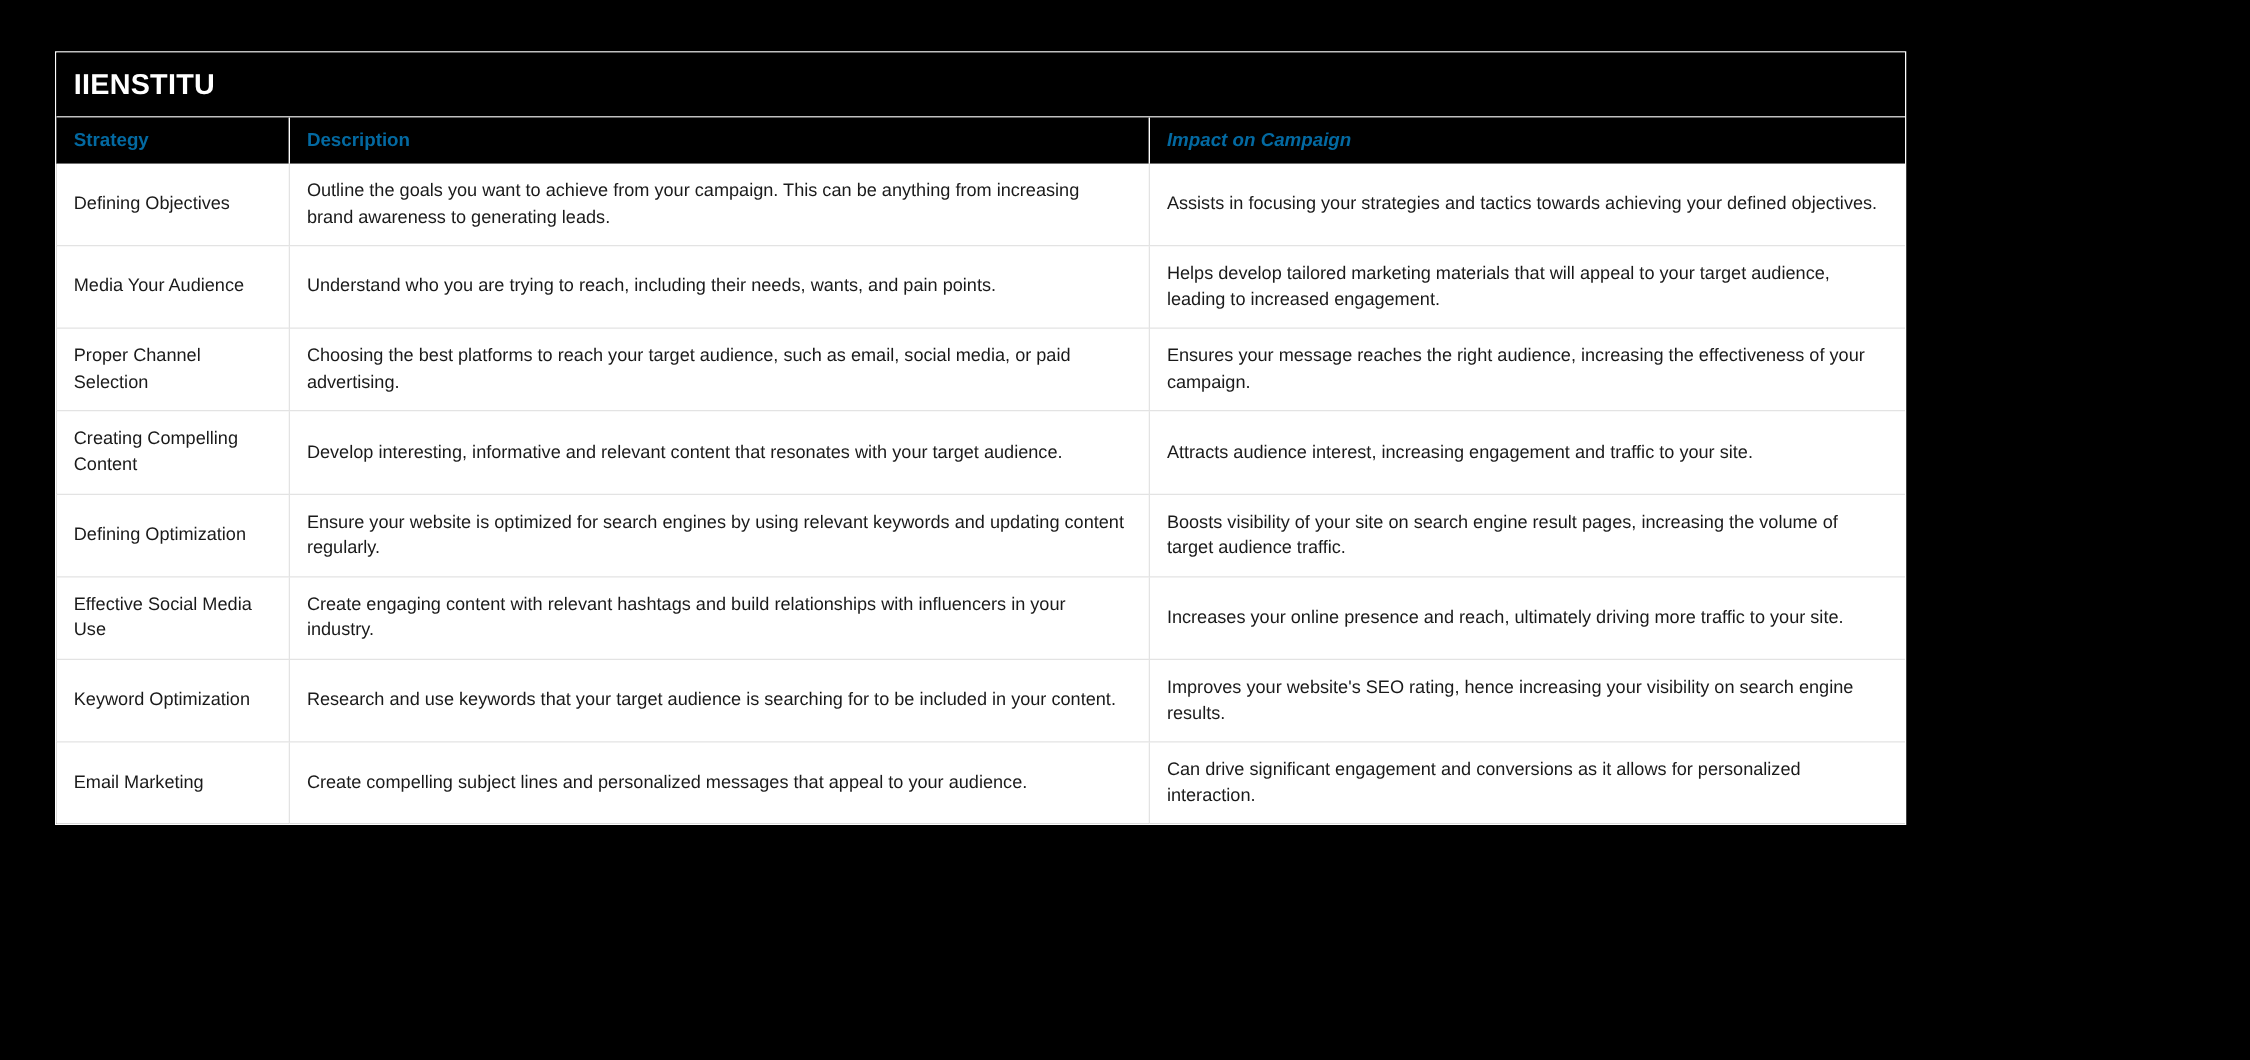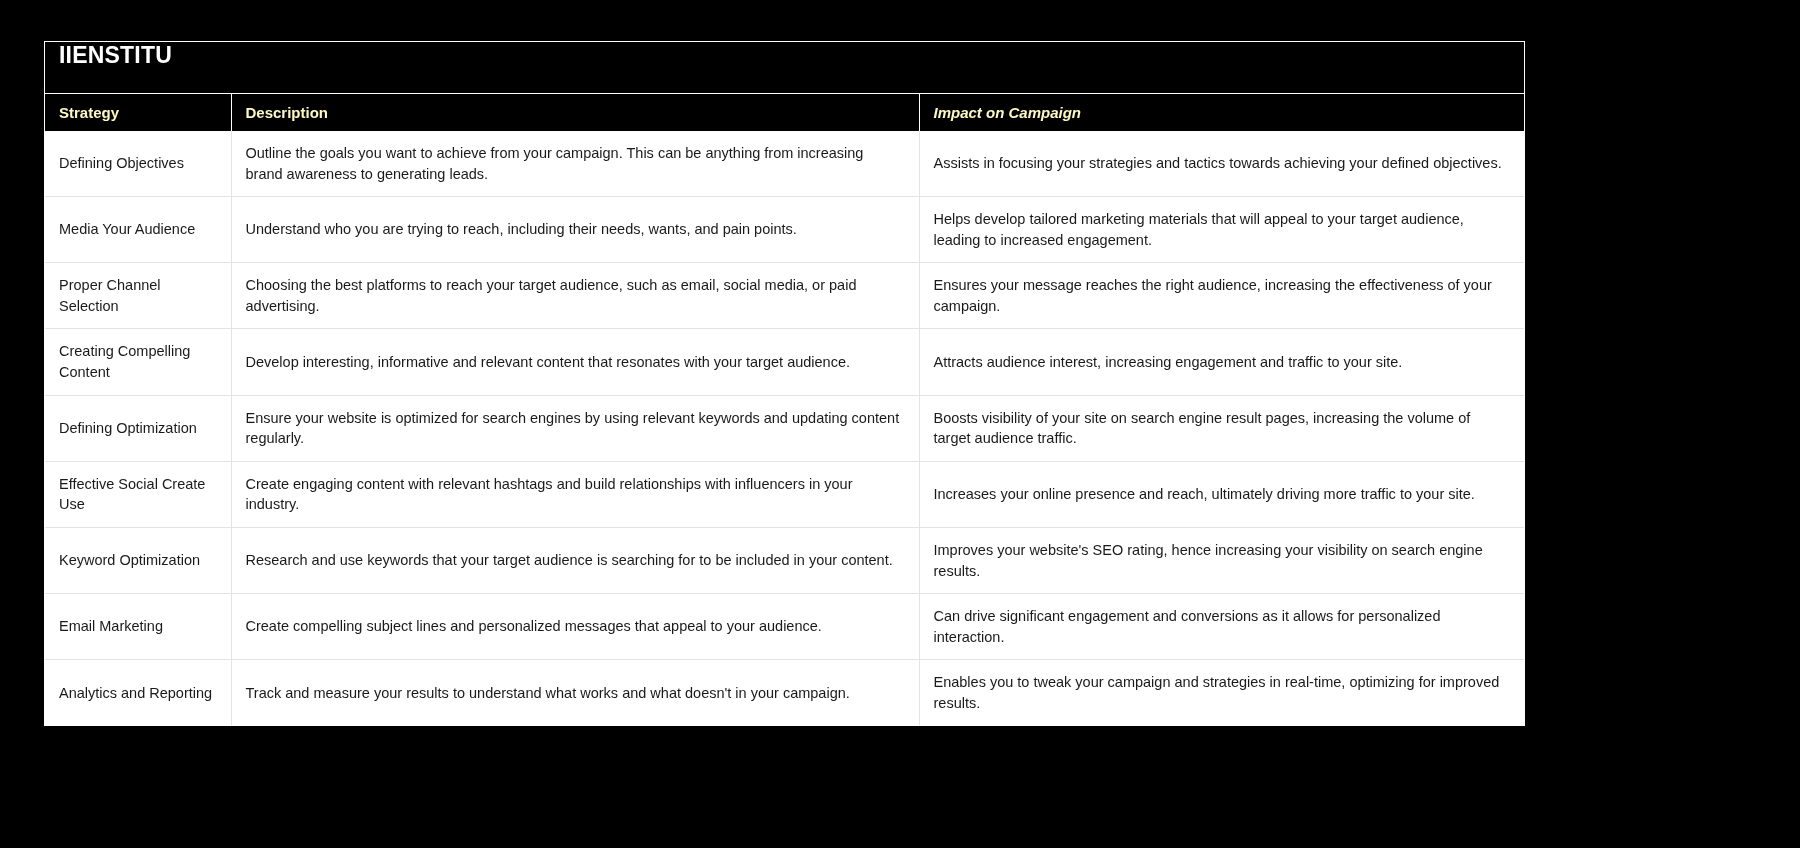--- a/index.html
+++ b/index.html
@@ -31,21 +31,21 @@
     overflow: hidden;
     max-height: 757px;
   }
 
   
   .brand-bar {
     background: #000000;
     border-bottom: 1px solid #ffffff;
     height: 52px;
     display: flex;
-    align-items: flex-start;
+    align-items: center;
     padding: 0 14px;
     box-sizing: border-box;
   }
   .brand-title {
     color: #ffffff;
     font-size: 23px;
     font-weight: bold;
     letter-spacing: 0.2px;
     font-family: "Liberation Sans", sans-serif;
   }
@@ -53,21 +53,21 @@
   
   table.data-table {
     border-collapse: collapse;
     width: 100%;
     table-layout: fixed;
     background: #ffffff;
   }
 
   table.data-table thead th {
     background: #000000;
-    color: #fef9c3;
+    color: #0369a1;
     font-size: 15px;
     font-weight: bold;
     text-align: left;
     padding: 10px 14px;
     border-right: 1px solid #ffffff;
     box-sizing: border-box;
   }
   table.data-table thead th:last-child { border-right: none; font-style: italic; }
 
   table.data-table tbody td {
@@ -134,37 +134,32 @@
             <td class="cell-strategy">Creating Compelling Content</td>
             <td class="cell-description">Develop interesting, informative and relevant content that resonates with your target audience.</td>
             <td class="cell-impact">Attracts audience interest, increasing engagement and traffic to your site.</td>
           </tr>
           <tr>
             <td class="cell-strategy">Defining Optimization</td>
             <td class="cell-description">Ensure your website is optimized for search engines by using relevant keywords and updating content regularly.</td>
             <td class="cell-impact">Boosts visibility of your site on search engine result pages, increasing the volume of target audience traffic.</td>
           </tr>
           <tr>
-            <td class="cell-strategy">Effective Social Create Use</td>
+            <td class="cell-strategy">Effective Social Media Use</td>
             <td class="cell-description">Create engaging content with relevant hashtags and build relationships with influencers in your industry.</td>
             <td class="cell-impact">Increases your online presence and reach, ultimately driving more traffic to your site.</td>
           </tr>
           <tr>
             <td class="cell-strategy">Keyword Optimization</td>
             <td class="cell-description">Research and use keywords that your target audience is searching for to be included in your content.</td>
             <td class="cell-impact">Improves your website's SEO rating, hence increasing your visibility on search engine results.</td>
           </tr>
           <tr>
             <td class="cell-strategy">Email Marketing</td>
             <td class="cell-description">Create compelling subject lines and personalized messages that appeal to your audience.</td>
             <td class="cell-impact">Can drive significant engagement and conversions as it allows for personalized interaction.</td>
           </tr>
-          <tr>
-            <td class="cell-strategy">Analytics and Reporting</td>
-            <td class="cell-description">Track and measure your results to understand what works and what doesn't in your campaign.</td>
-            <td class="cell-impact">Enables you to tweak your campaign and strategies in real-time, optimizing for improved results.</td>
-          </tr>
         </tbody>
     </table>
 
   </div>
 
 </div>
 
 </body></html>

